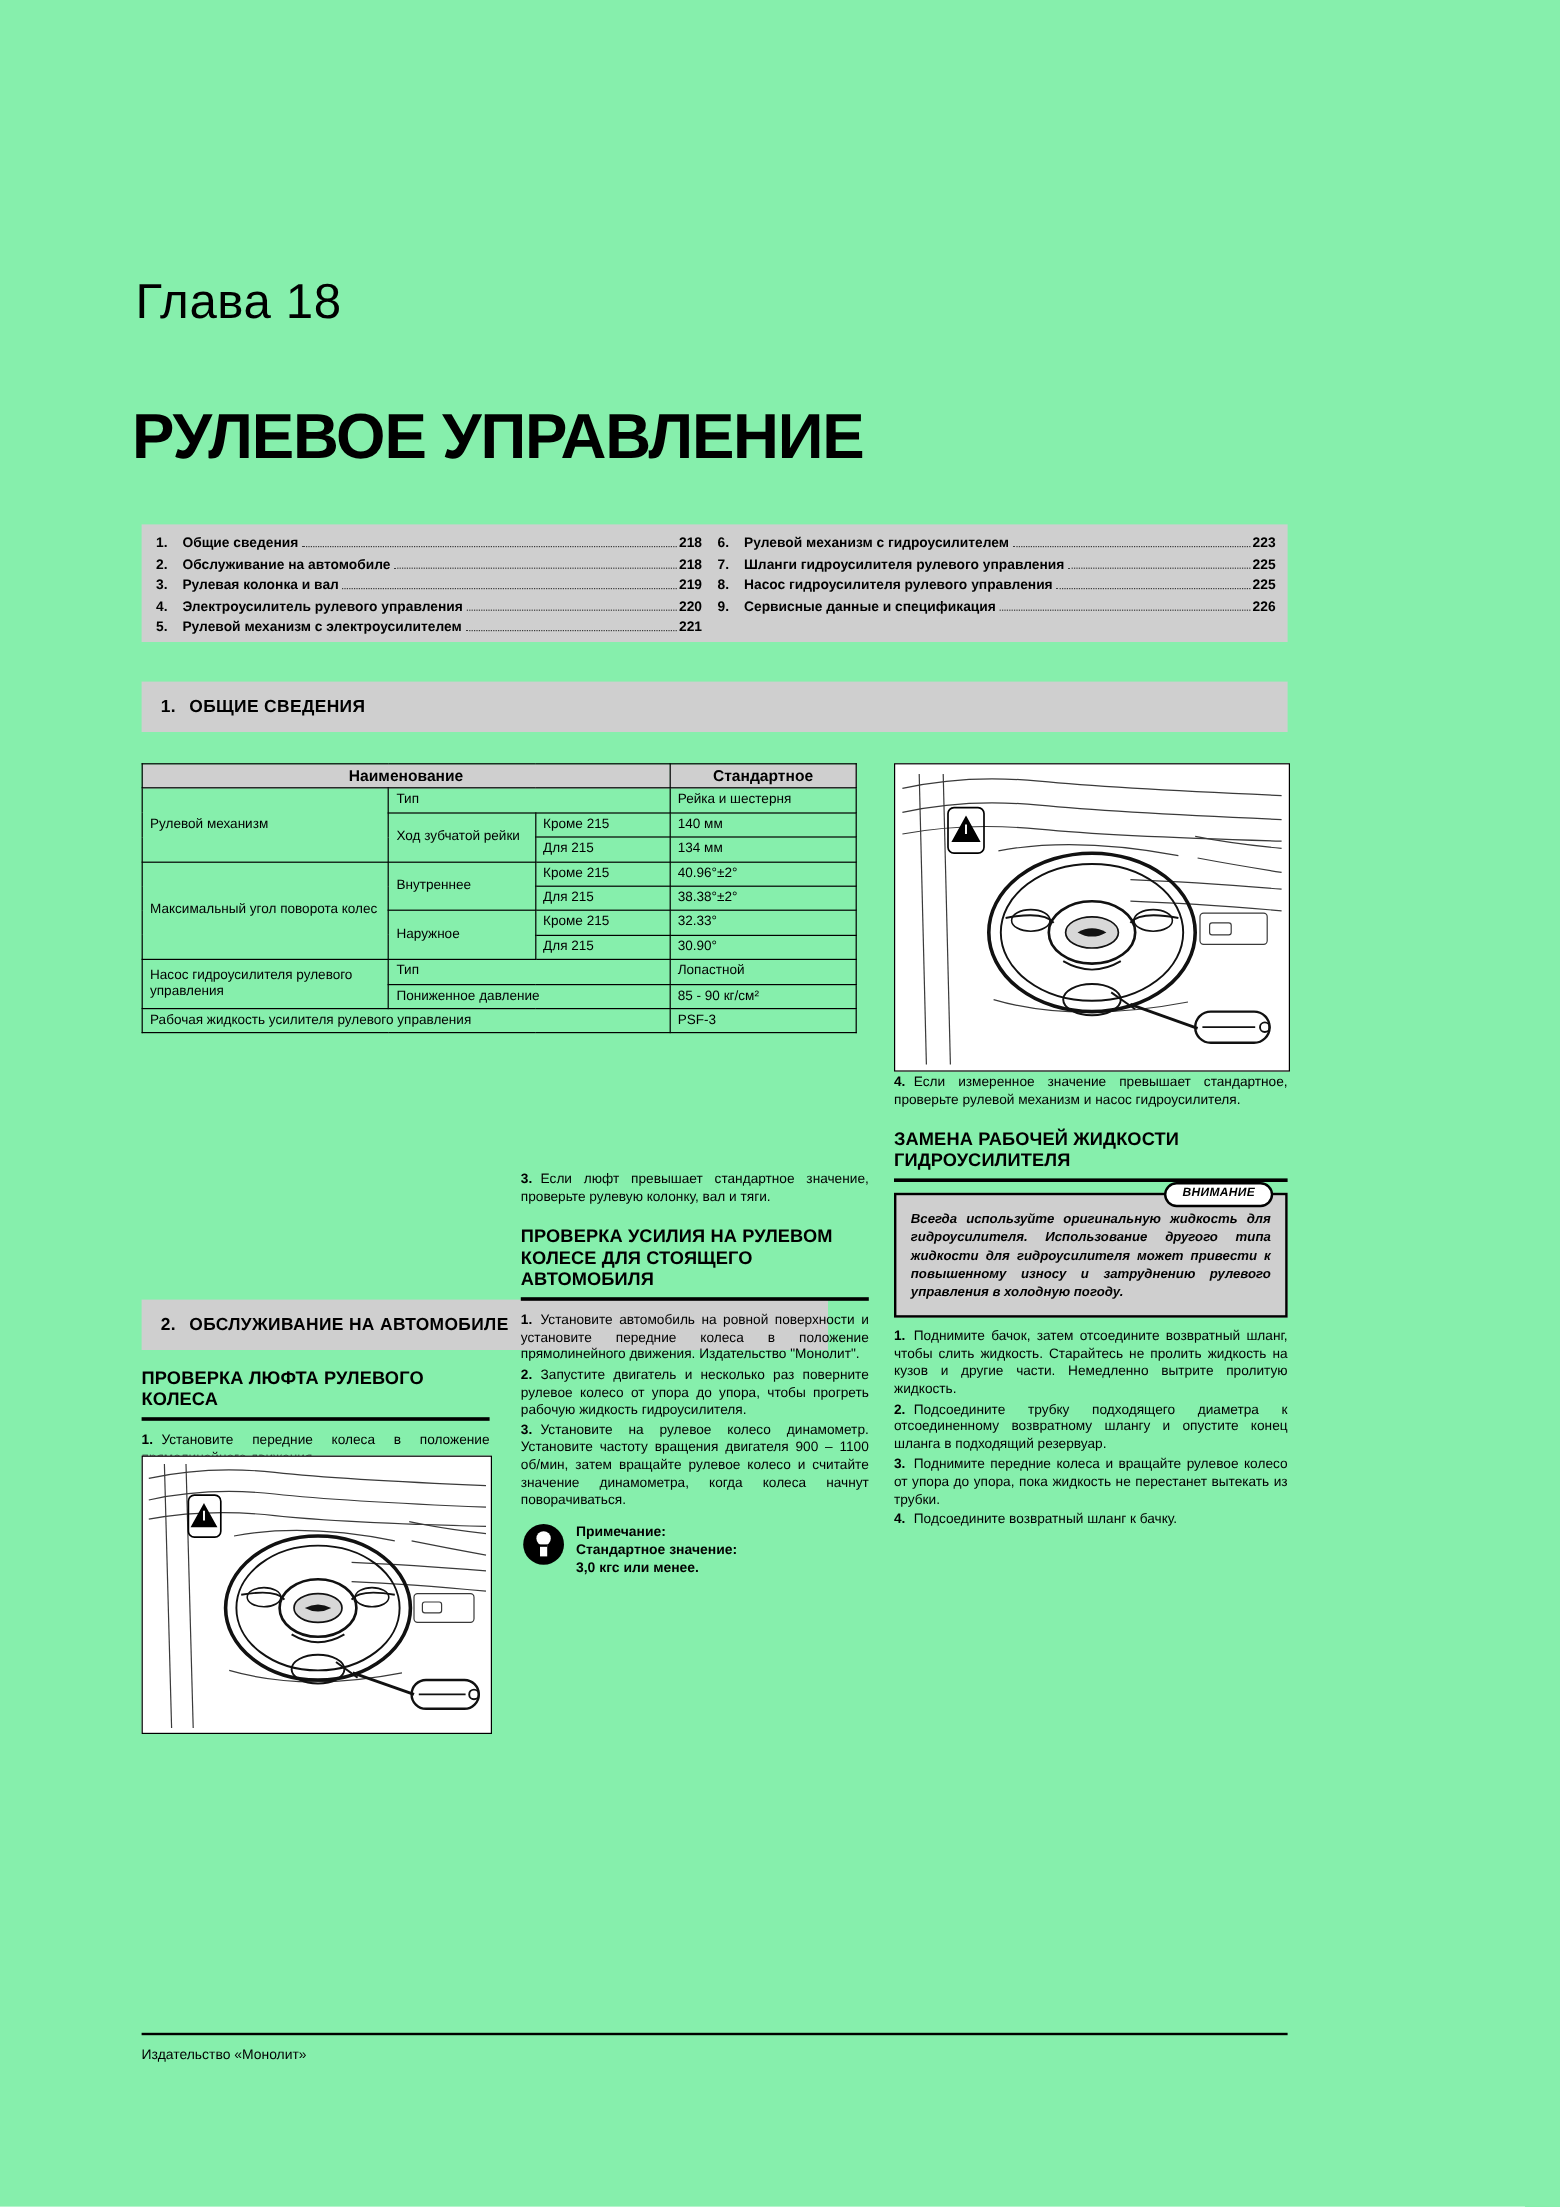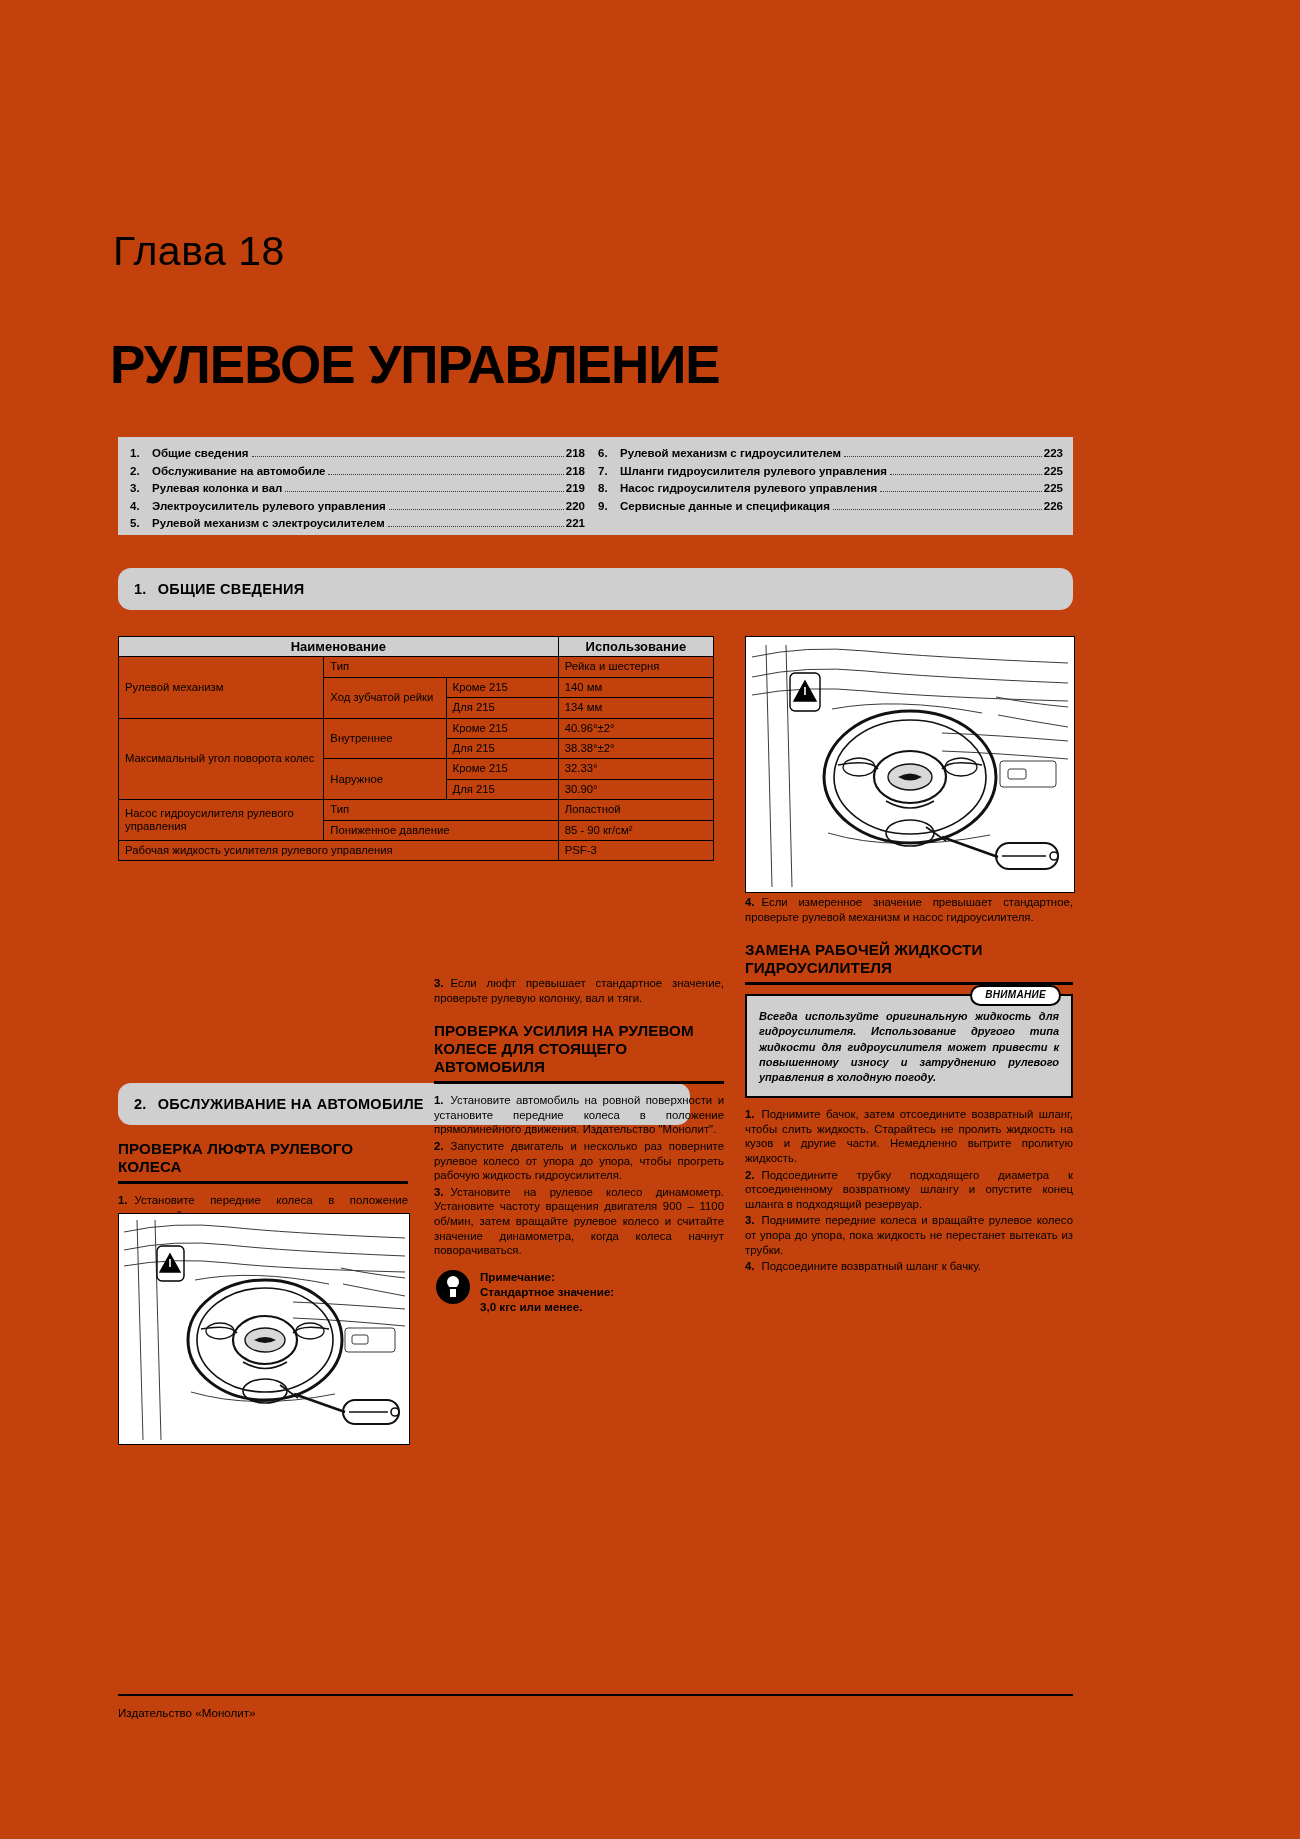--- a/index.html
+++ b/index.html
@@ -1,35 +1,35 @@
 <!DOCTYPE html>
 <html><head>
 <meta charset="utf-8">
 <style>
   html,body{margin:0;padding:0;background:#fff;}
   body{width:1300px;height:1839px;font-family:"Liberation Sans",sans-serif;color:#000;}
-  .page{position:relative;width:1300px;height:1839px;background:#c2410c;overflow:hidden;}
+  .page{position:relative;width:1300px;height:1839px;background:#86efac;overflow:hidden;}
 
   
   .chapter-label{position:absolute;left:113px;top:228px;font-size:41px;font-weight:400;letter-spacing:.5px;}
   .chapter-title{position:absolute;left:110px;top:334px;font-size:53px;font-weight:bold;letter-spacing:-1px;}
 
   
   .toc{position:absolute;left:118px;top:437px;width:955px;height:98px;background:#cfcfcf;}
   .toc-col{position:absolute;top:8px;}
   .toc-col.left{left:12px;width:455px;}
   .toc-col.right{left:480px;width:465px;}
   .toc-row{display:flex;align-items:baseline;font-size:11.5px;font-weight:bold;line-height:17.6px;white-space:nowrap;}
   .toc-num{width:22px;flex:0 0 22px;}
   .toc-name{flex:0 0 auto;}
   .toc-dots{flex:1 1 auto;border-bottom:1.4px dotted #3a3a3a;margin:0 2px 3px 3px;min-width:8px;}
   .toc-page{flex:0 0 auto;}
 
   
-  .sec-bar{position:absolute;background:#cfcfcf;border-radius:13px;}
+  .sec-bar{position:absolute;background:#cfcfcf;}
   .sec-bar .sec-inner{position:absolute;left:16px;top:50%;transform:translateY(-50%);font-size:14.5px;font-weight:bold;letter-spacing:.3px;white-space:nowrap;}
   .sec-bar .sec-num{margin-right:11px;}
   #sec1{left:118px;top:568px;width:955px;height:42px;}
   #sec2{left:118px;top:1083px;width:572px;height:42px;}
 
   
   .spec-table{position:absolute;left:118px;top:636px;width:596px;border-collapse:collapse;table-layout:fixed;}
   .spec-table td,.spec-table th{border:1.2px solid #000;font-size:11.3px;padding:3px 6px;vertical-align:middle;line-height:13.4px;}
   .spec-table .hdr{background:#cfcfcf;text-align:center;font-weight:bold;font-size:13px;}
   .spec-table .cval{text-align:left;}
@@ -149,21 +149,21 @@
   <table class="spec-table">
     <colgroup>
         <col class="c1">
         <col class="c2">
         <col class="c3">
         <col class="c4">
       </colgroup>
     <tbody>
         <tr>
       <th class="hdr" colspan="3">Наименование</th>
-      <th class="hdr">Использование</th>
+      <th class="hdr">Стандартное</th>
     </tr>
     <tr>
       <td rowspan="3">Рулевой механизм</td>
       <td colspan="2">Тип</td>
       <td class="cval">Рейка и шестерня</td>
     </tr>
     <tr>
       <td rowspan="2">Ход зубчатой рейки</td>
       <td>Кроме 215</td>
       <td class="cval">140 мм</td>

